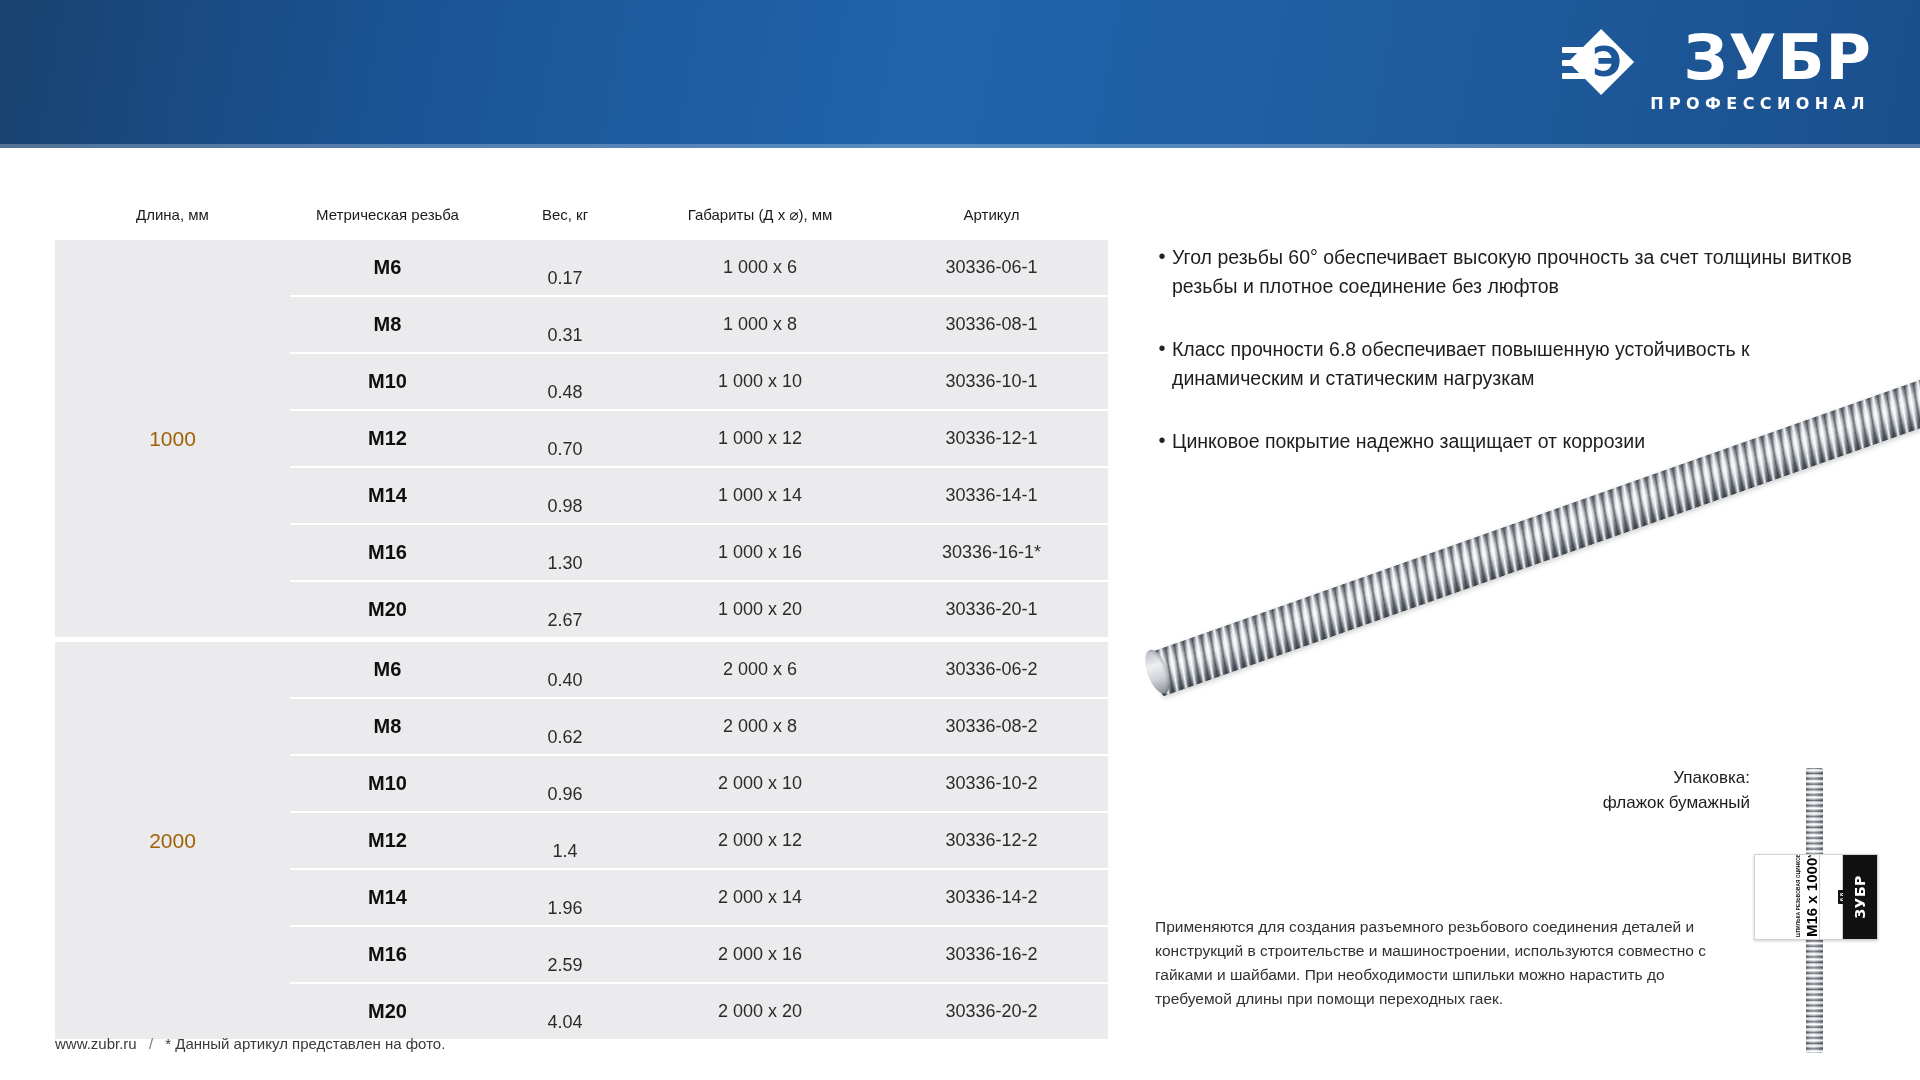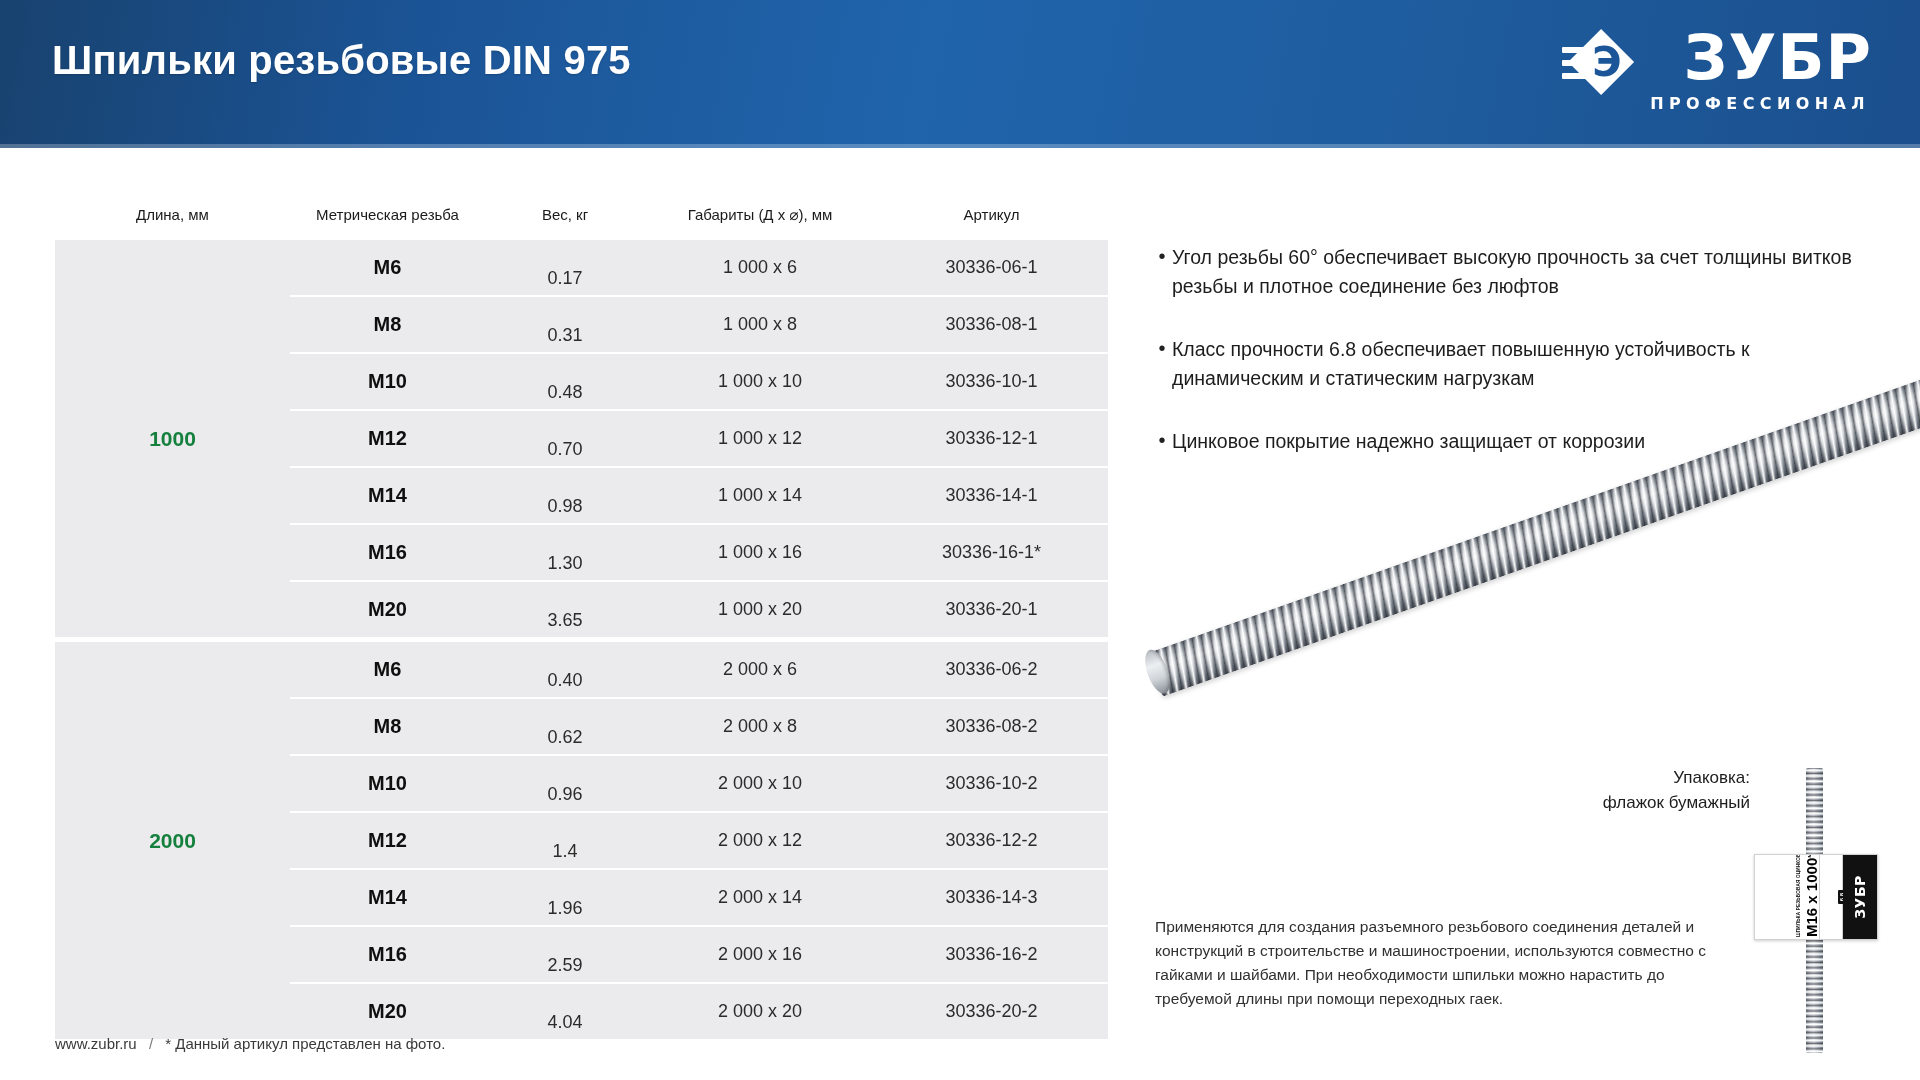--- a/index.html
+++ b/index.html
@@ -68,21 +68,21 @@
   .col-len{width:235px;}
   .col-thr{width:195px;}
   .col-wei{width:160px;}
   .col-dim{width:230px;}
   .col-art{width:233px;}
 
   .group{position:relative;background:#ebebed;margin-bottom:5px;}
   .group-label{
     position:absolute;left:0;top:0;width:235px;height:100%;
     display:flex;align-items:center;justify-content:center;
-    font-size:21px;font-weight:bold;color:#15803d;
+    font-size:21px;font-weight:normal;color:#a16207;
   }
   .rows{margin-left:235px;}
   .row{
     display:flex;height:55px;align-items:center;
     border-top:2px solid #ffffff;
   }
   .row:first-child{border-top:none;}
   .row .c{text-align:center;font-size:18px;color:#2b2b2b;}
   .row .c.thr{width:195px;font-weight:bold;font-size:20px;color:#0f0f0f;}
   .row .c.wei{width:160px;margin-top:22px;}
@@ -214,21 +214,20 @@
     position:absolute;left:50%;top:50%;
     transform:translate(-50%,-50%) rotate(-90deg);
     color:#ffffff;font-size:14px;font-weight:bold;letter-spacing:.5px;
     white-space:nowrap;font-family:"DejaVu Sans",sans-serif;
   }
 </style>
 </head>
 <body>
 
 <div class="header">
-  <div class="header-title">Шпильки резьбовые DIN 975</div>
 
   <div class="logo">
     <div class="logo-mark">
       <div class="logo-diamond"></div>
       <div class="logo-bars">
         <span></span>
           <span></span>
           <span></span>
       </div>
       <div class="logo-z">Э</div>
@@ -283,21 +282,21 @@
         <div class="c art">30336-14-1</div>
       </div>
       <div class="row">
         <div class="c thr">M16</div>
         <div class="c wei">1.30</div>
         <div class="c dim">1 000 x 16</div>
         <div class="c art">30336-16-1*</div>
       </div>
       <div class="row">
         <div class="c thr">M20</div>
-        <div class="c wei">3.65</div>
+        <div class="c wei">2.67</div>
         <div class="c dim">1 000 x 20</div>
         <div class="c art">30336-20-1</div>
       </div>
     </div>
   </div>
 
   <div class="group">
     <div class="group-label">2000</div>
     <div class="rows">
       <div class="row">
@@ -321,21 +320,21 @@
       <div class="row">
         <div class="c thr">M12</div>
         <div class="c wei">1.4</div>
         <div class="c dim">2 000 x 12</div>
         <div class="c art">30336-12-2</div>
       </div>
       <div class="row">
         <div class="c thr">M14</div>
         <div class="c wei">1.96</div>
         <div class="c dim">2 000 x 14</div>
-        <div class="c art">30336-14-3</div>
+        <div class="c art">30336-14-2</div>
       </div>
       <div class="row">
         <div class="c thr">M16</div>
         <div class="c wei">2.59</div>
         <div class="c dim">2 000 x 16</div>
         <div class="c art">30336-16-2</div>
       </div>
       <div class="row">
         <div class="c thr">M20</div>
         <div class="c wei">4.04</div>

